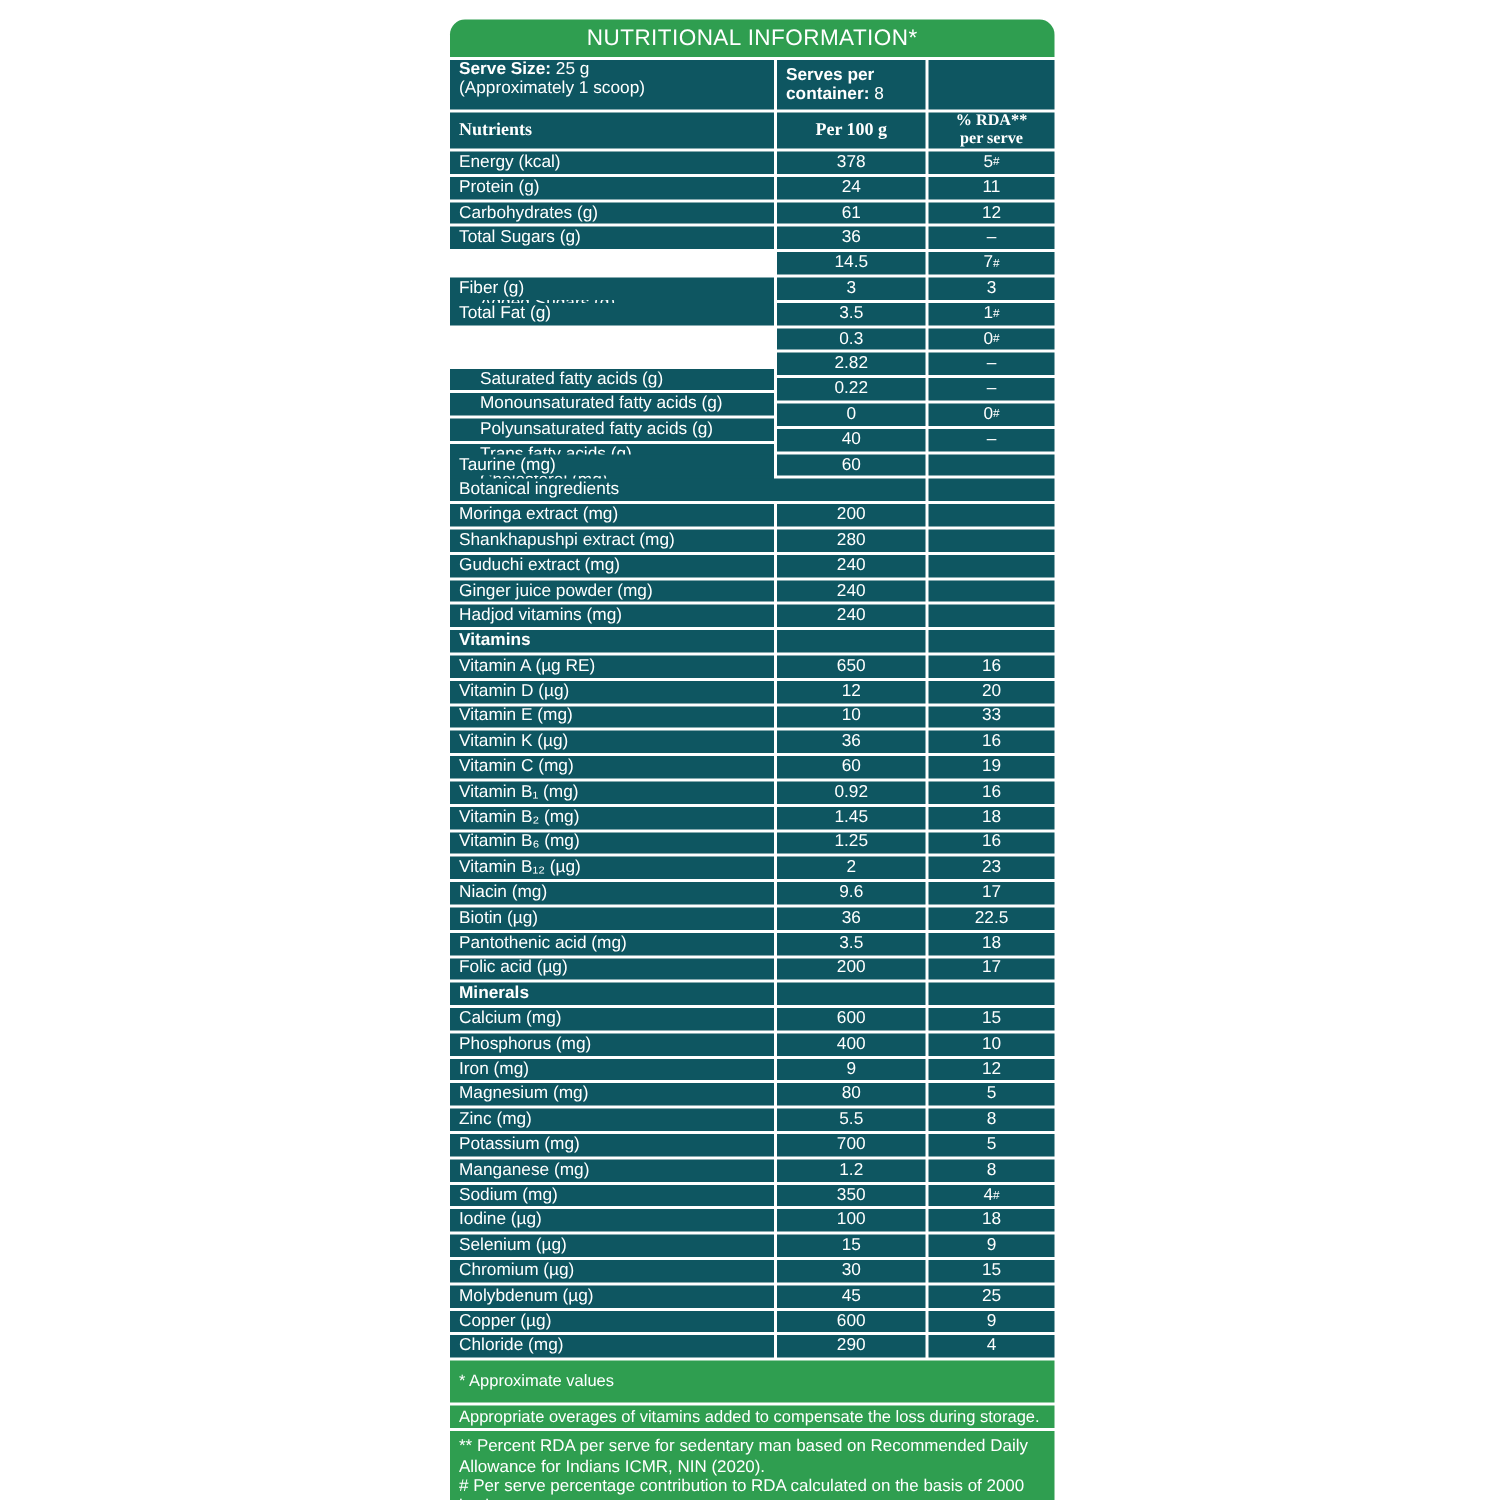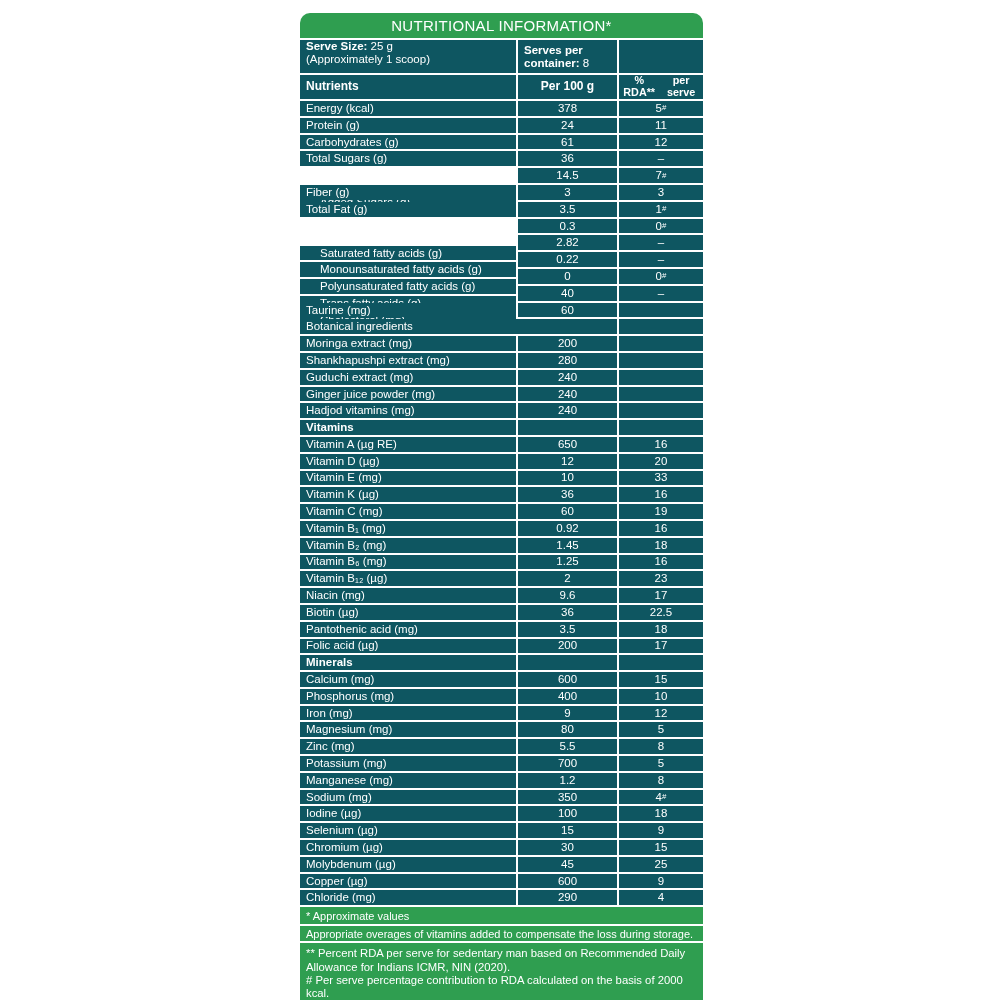--- a/index.html
+++ b/index.html
@@ -23,29 +23,29 @@
     display:flex;align-items:center;font-size:11.5px;line-height:1.12;
   }
   .cell.label{justify-content:flex-start;padding-left:6px;padding-right:4px;}
   .cell.num{justify-content:center;text-align:center;}
   .cell.indent{padding-left:20px;margin-top:27px;}
   .cell.span2{grid-column:span 2;}
   .serve-row{height:33px;}
   .serve-row .cell{align-items:center;font-size:11.5px;}
   .serve-cell{flex-direction:column;align-items:flex-start;justify-content:center;}
   .serve-cell div{width:100%;}
-  .head-row{height:24px;}
+  .head-row{height:24px;font-family:Liberation Serif, serif;}
   .head-row .cell{font-weight:bold;font-size:12px;}
-  .rda-head{justify-content:center;font-size:10.8px !important;line-height:1.1;}
+  .rda-head{flex-direction:column;justify-content:center;font-size:10.8px !important;line-height:1.1;}
   .data-row{height:14.8px;}
   .data-row .cell{height:14.8px;}
   .section .label{font-weight:bold;}
   sup{font-size:.68em;vertical-align:super;line-height:0;}
   .foot-row{display:flex;align-items:center;font-size:11px;padding-left:6px;}
-  .foot1{height:17px;}
+  .foot1{height:28px;}
   .foot2{height:15px;}
   .foot-block{
     min-height:48px;border-radius:0 0 12px 12px;
     display:flex;flex-direction:column;justify-content:center;
     font-size:11.3px;line-height:1.18;padding:4px 8px 6px 6px;box-sizing:border-box;
   }
   .bg-teal{background:#0E5661;}
   .bg-green{background:#2F9E50;}
   .bold{font-weight:bold;text-align:center;}
 </style>

